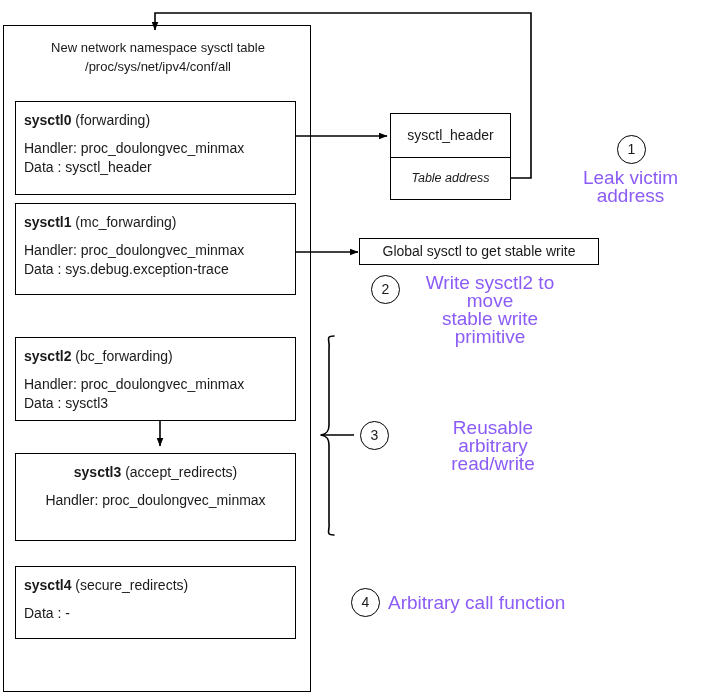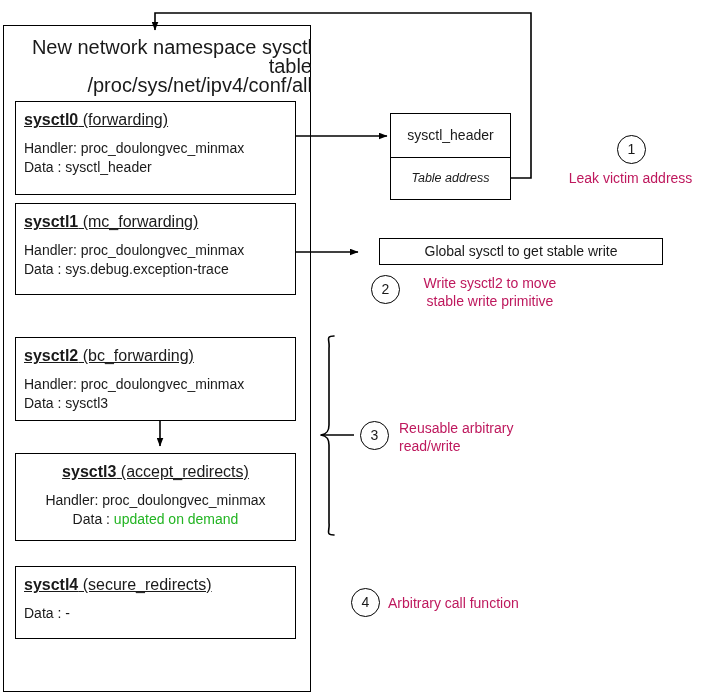--- a/index.html
+++ b/index.html
@@ -40,43 +40,42 @@
     height: 667px;
     border: 1.6px solid #000;
     box-sizing: border-box;
     background: transparent;
   }
   .ns-title {
     position: absolute;
     left: 0;
     top: 12px;
     width: 308px;
-    text-align: right;
-    font-size: 20px;
+    text-align: center;
+    font-size: 13px;
     line-height: 19px;
     color: #1a1a1a;
     white-space: pre-line;
   }
 
   
   .sysctl-box {
     position: absolute;
     left: 15px;
     width: 281px;
     border: 1.6px solid #000;
     box-sizing: border-box;
     background: #fff;
     padding: 9px 8px 8px 8px;
   }
   .sysctl-head {
-    font-size: 16px;
+    font-size: 14px;
     line-height: 18px;
     margin-bottom: 10px;
     white-space: nowrap;
-    text-decoration: underline;
   }
   .sysctl-head .sname {
     font-weight: bold;
   }
   .sysctl-head .sparen {
     font-weight: normal;
   }
   .sysctl-line {
     font-size: 14px;
     line-height: 19px;
@@ -121,23 +120,23 @@
     left: 0;
     top: 44px;
     width: 100%;
     height: 41px;
     line-height: 41px;
     text-align: center;
     font-size: 12.5px;
     font-style: italic;
   }
   #global-sysctl-box {
-    left: 379px;
+    left: 359px;
     top: 238px;
-    width: 284px;
+    width: 240px;
     height: 27px;
   }
   #global-sysctl-label {
     display: block;
     width: 100%;
     height: 100%;
     line-height: 25px;
     text-align: center;
     font-size: 14px;
   }
@@ -149,34 +148,34 @@
     border-radius: 50%;
     box-sizing: border-box;
     text-align: center;
     line-height: 26px;
     font-size: 14px;
     color: #1a1a1a;
     background: #fff;
   }
   .annot-text {
     position: absolute;
-    color: #be185d;
-    font-size: 14px;
+    color: #8b5cf6;
+    font-size: 19px;
     line-height: 18px;
     white-space: pre-line;
   }
 
   #annot1-circle { left: 617px; top: 135px; }
   #annot1-text   { left: 556px; top: 169px; width: 149px; text-align: center; }
 
   #annot2-circle { left: 371px; top: 275px; }
   #annot2-text   { left: 406px; top: 274px; width: 168px; text-align: center; }
 
   #annot3-circle { left: 360px; top: 421px; }
-  #annot3-text   { left: 399px; top: 419px; width: 142px; text-align: left; }
+  #annot3-text   { left: 422px; top: 419px; width: 142px; text-align: center; }
 
   #annot4-circle { left: 351px; top: 588px; }
   #annot4-text   { left: 388px; top: 594px; width: 200px; text-align: left; }
 </style>
 </head>
 <body>
 
 <div id="canvas">
 
   <svg class="svg-layer" viewBox="0 0 705 698" width="705" height="698" xmlns="http://www.w3.org/2000/svg">
@@ -255,23 +254,20 @@
     </div>
   </div>
 
   <div class="sysctl-box" style="top:453px; height:88px;text-align:center;">
     <div class="sysctl-head">
       <span class="sname">sysctl3</span><span class="sparen"> (accept_redirects)</span>
     </div>
     <div class="sysctl-line">
       <span>Handler: </span><span>proc_doulongvec_minmax</span>
     </div>
-    <div class="sysctl-line">
-      <span>Data : </span><span class="green">updated on demand</span>
-    </div>
   </div>
 
   <div class="sysctl-box" style="top:566px; height:73px;">
     <div class="sysctl-head">
       <span class="sname">sysctl4</span><span class="sparen"> (secure_redirects)</span>
     </div>
     <div class="sysctl-line">
       <span>Data : </span><span>-</span>
     </div>
   </div>

